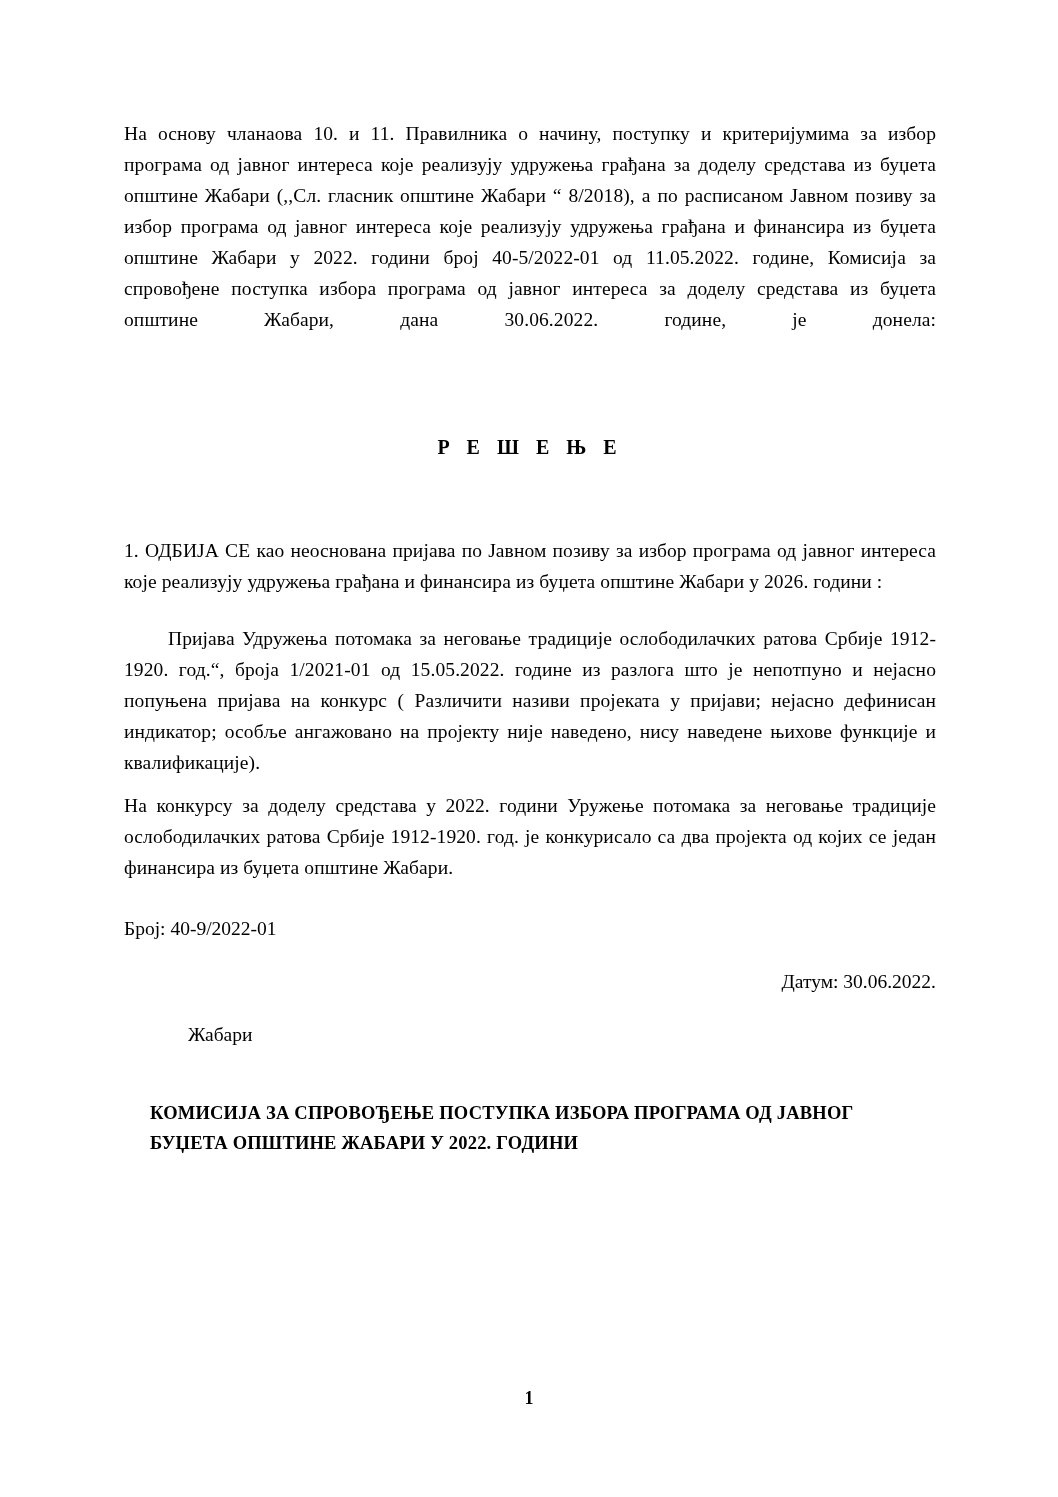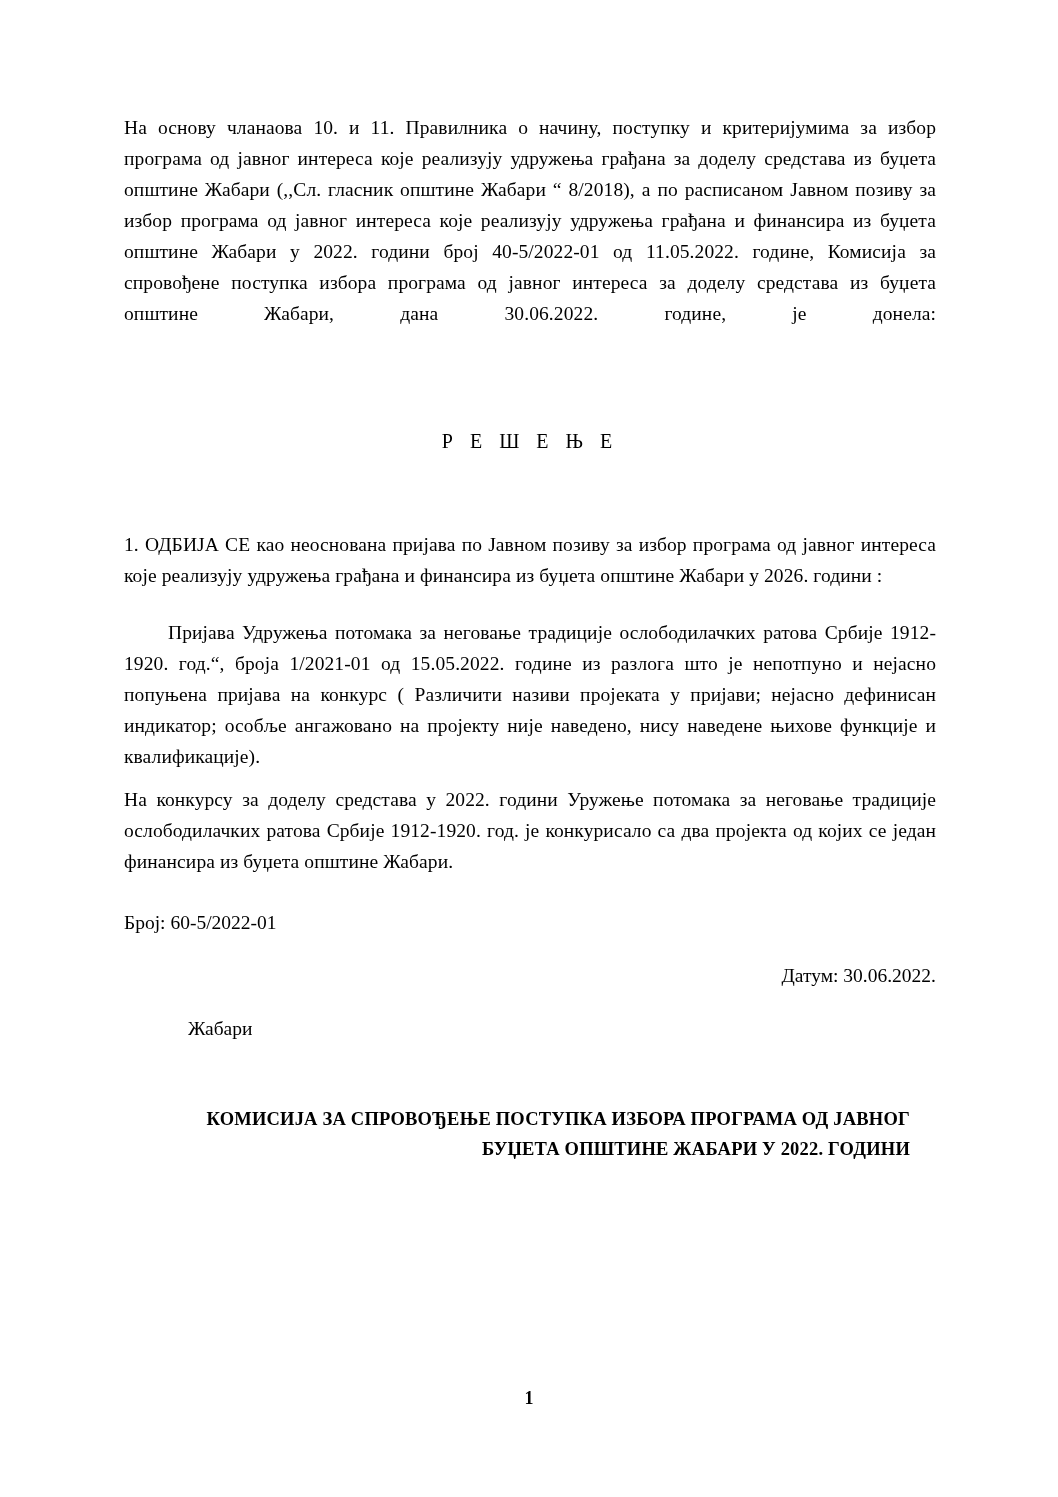--- a/index.html
+++ b/index.html
@@ -17,21 +17,21 @@
     width: 1058px;
     height: 1497px;
     margin: 0 auto;
     background: #ffffff;
     box-sizing: border-box;
     overflow: hidden;
   }
   .content {
     position: absolute;
     left: 124px;
-    top: 112px;
+    top: 118px;
     width: 812px;
   }
   p, div.para {
     margin: 0;
   }
   .body-text {
     font-size: 19.5px;
     line-height: 31px;
     text-align: justify;
     text-justify: inter-word;
@@ -40,21 +40,21 @@
   .intro {
     text-align: justify;
   }
   .intro::after {
     content: "";
     display: inline-block;
     width: 100%;
   }
   .title-reshenje {
     text-align: center;
-    font-weight: normal;
+    font-weight: bold;
     font-size: 20px;
     letter-spacing: 6px;
     margin-top: 70px;
     margin-bottom: 0;
   }
   .decision-1 {
     margin-top: 76px;
   }
   .decision-1 .lead {
     font-weight: normal;
@@ -81,22 +81,22 @@
     margin-top: 22px;
     text-align: right;
   }
   .place-line {
     margin-top: 22px;
     margin-left: 64px;
     font-size: 19.5px;
     line-height: 31px;
   }
   .commission-block {
-    margin-top: 60px;
-    text-align: right;
+    margin-top: 48px;
+    text-align: left;
     font-weight: bold;
     font-size: 18.5px;
     line-height: 30px;
     letter-spacing: 0.2px;
     padding-left: 26px;
     padding-right: 26px;
   }
   .commission-block .cline {
     display: block;
   }
@@ -122,21 +122,21 @@
 
     <p class="body-text decision-1">
       <span class="lead">1. ОДБИЈА СЕ</span><span>  као неоснована пријава по Јавном позиву за избор програма од  јавног интереса које реализују удружења грађана и финансира из буџета општине Жабари у 2026. години :</span>
     </p>
 
     <p class="body-text applicant-para">Пријава Удружења  потомака за неговање традиције ослободилачких ратова Србије 1912-1920. год.“,   броја 1/2021-01  од  15.05.2022.  године из разлога што је непотпуно  и  нејасно попуњена  пријава  на  конкурс  ( Различити  називи  пројеката  у  пријави; нејасно дефинисан индикатор; особље ангажовано на пројекту није наведено, нису наведене њихове  функције и квалификације).</p>
 
     <p class="body-text contest-para">На конкурсу за  доделу средстава  у 2022.  години Уружење  потомака  за  неговање  традиције ослободилачких ратова Србије 1912-1920. год. је конкурисало са два пројекта од којих се један финансира из буџета општине Жабари.</p>
 
 
-    <div class="meta-line">Број: 60-5/2022-01</div>
+    <div class="meta-line">Број: 40-9/2022-01</div>
 
     <div class="meta-line second">Датум: 30.06.2022.</div>
 
     <div class="place-line">Жабари</div>
 
     <div class="commission-block">
       <span class="cline">КОМИСИЈА ЗА СПРОВОЂЕЊЕ ПОСТУПКА ИЗБОРА ПРОГРАМА ОД ЈАВНОГ</span>
       <span class="cline">БУЏЕТА ОПШТИНЕ ЖАБАРИ У 2022. ГОДИНИ</span>
     </div>
 

